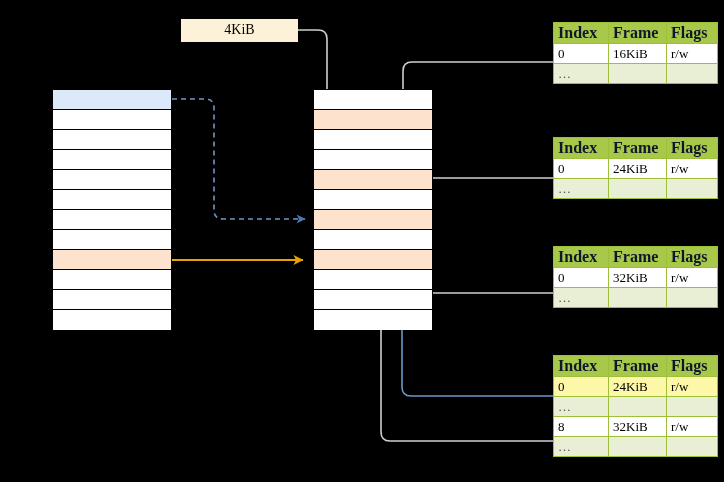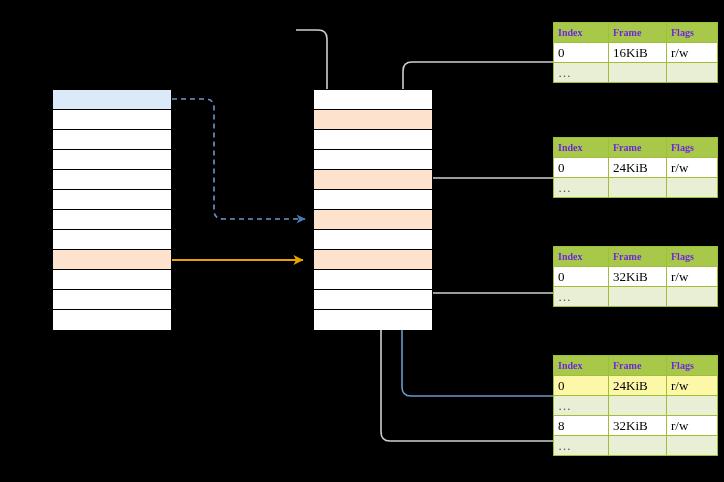--- a/index.html
+++ b/index.html
@@ -18,21 +18,21 @@
   .coltable .r{border-bottom:1px solid #000;box-sizing:border-box;}
   .coltable .r:last-child{border-bottom:none;}
   .c-white{background:#ffffff;}
   .c-blue{background:#dce9f9;}
   .c-peach{background:#fde3cd;}
 
   
   .ptable{position:absolute;border-collapse:collapse;font-size:13px;}
   .ptable td,.ptable th{border:1px solid #9fbf3b;padding:1px 4px;height:20px;
       box-sizing:border-box;text-align:left;font-weight:normal;}
-  .ptable th{background:#a8c84a;color:#6d28d9;font-weight:bold;font-size:10px;}
+  .ptable th{background:#a8c84a;color:#0f172a;font-weight:bold;font-size:16px;}
   .ptable td.norm{background:#ffffff;color:#000;}
   .ptable td.ell{background:#e9efd4;color:#555;}
   .ptable td.hl{background:#fdf7a8;color:#000;}
   .col-i{width:55px;}
   .col-f{width:58px;font-family:Liberation Serif, serif;}
   .col-g{width:51px;}
 </style>
 </head>
 <body>
 
@@ -67,20 +67,23 @@
 
     <path d="M553,441 L390,441 Q381,441 381,432 L381,268" fill="none" stroke="#cfcfcf" stroke-width="1.6" marker-end="url(#ahGrayUp)"></path>
 
     <path d="M553,396 L411,396 Q402,396 402,387 L402,222" fill="none" stroke="#6d96c8" stroke-width="1.6" marker-end="url(#ahBlue)"></path>
 
     <path d="M172,99 L205,99 Q214,99 214,108 L214,210 Q214,219 223,219 L305,219" fill="none" stroke="#6d96c8" stroke-width="1.6" stroke-dasharray="5,4" marker-end="url(#ahBlueDash)"></path>
 
     <path d="M172,260 L303,260" fill="none" stroke="#e8a200" stroke-width="2.2" marker-end="url(#ahOrange)"></path>
   </svg>
 
+  <div class="sizebox" style="left:181px;top:19px;width:115px;height:21px;">
+    <span>4KiB</span>
+  </div>
 
   <div class="coltable" id="leftTable" style="left:52px;top:89px;width:120px;height:240px;">
       <div class="r c-blue" style="height: 20px;"></div>
       <div class="r c-white" style="height: 20px;"></div>
       <div class="r c-white" style="height: 20px;"></div>
       <div class="r c-white" style="height: 20px;"></div>
       <div class="r c-white" style="height: 20px;"></div>
       <div class="r c-white" style="height: 20px;"></div>
       <div class="r c-white" style="height: 20px;"></div>
       <div class="r c-white" style="height: 20px;"></div>

